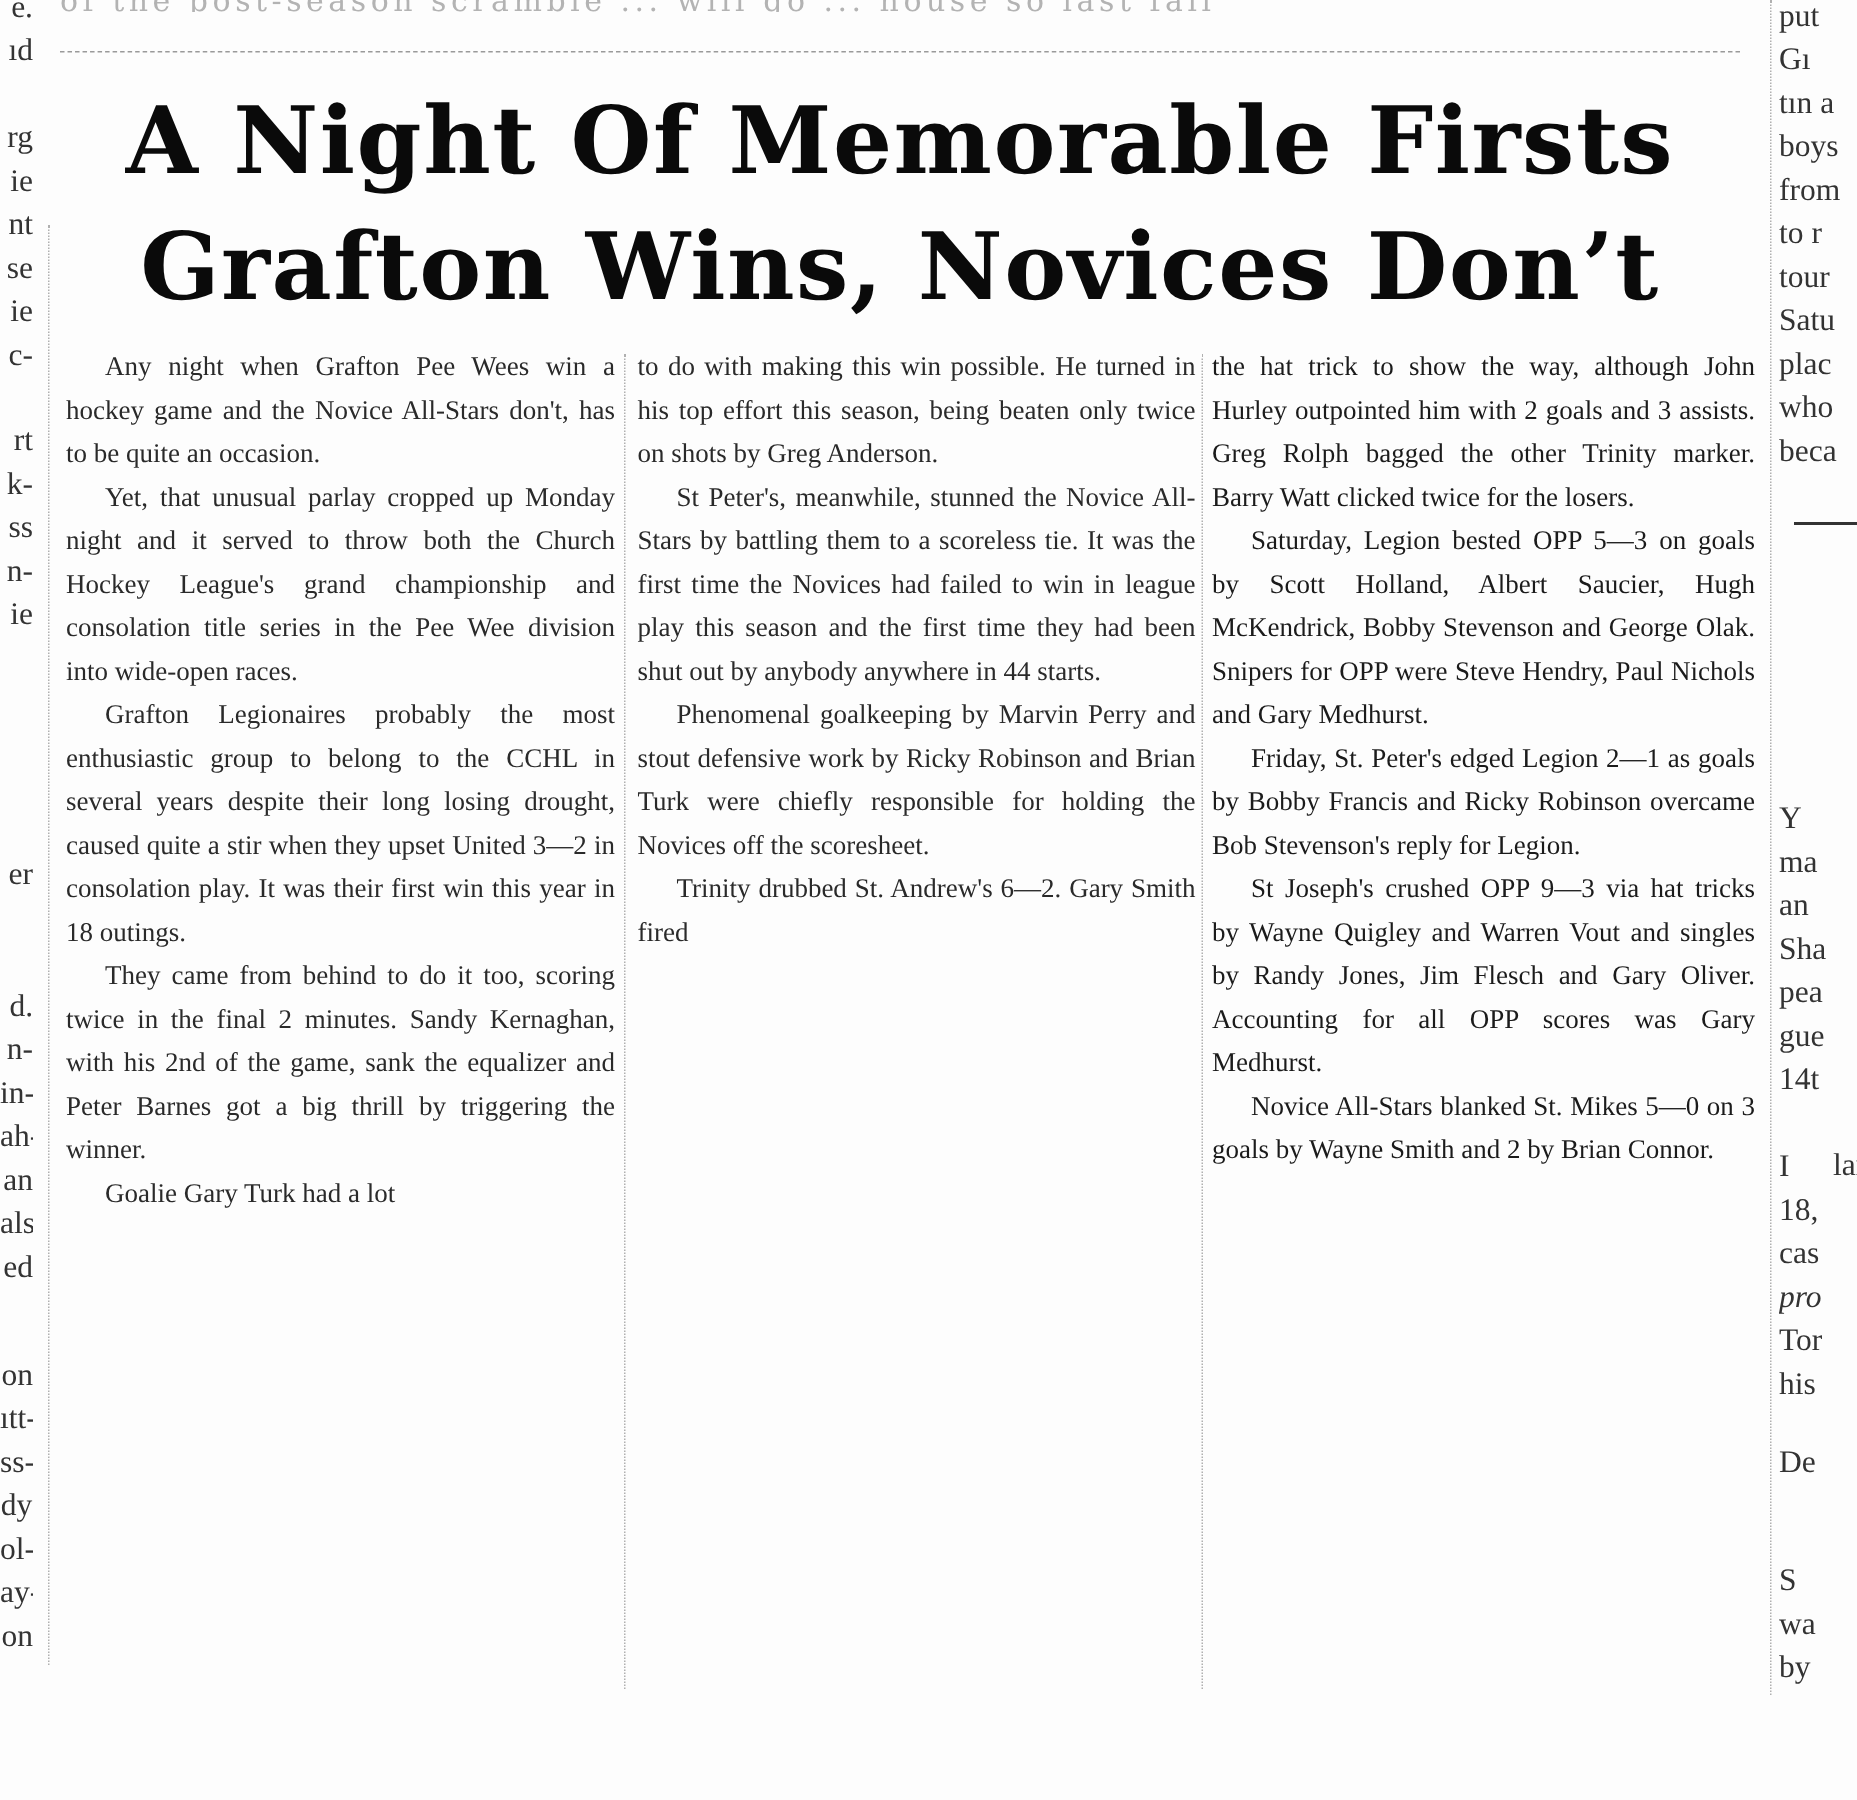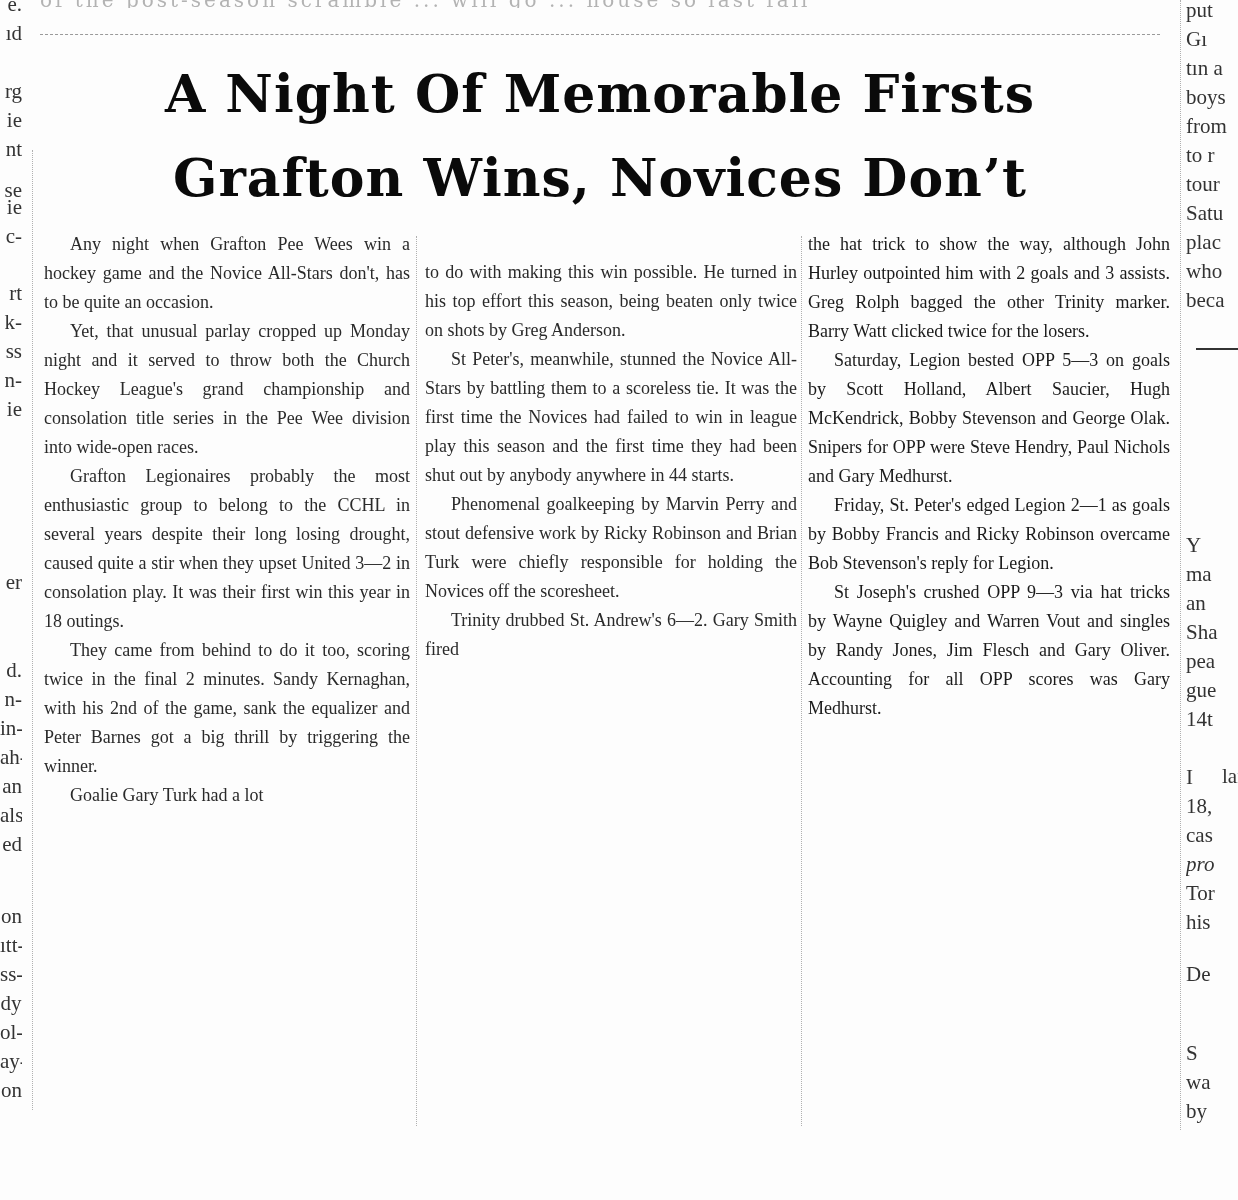--- a/index.html
+++ b/index.html
@@ -19,36 +19,36 @@
   .top-rule {
     position: absolute; left: 40px; top: 34px; width: 1120px; height: 0;
     border-top: 1px dashed #9a9a9a;
   }
 
   
   .headline {
     position: absolute; left: 40px; top: 52px; width: 1120px;
     text-align: center;
     font-family: "DejaVu Serif", serif; font-weight: 900;
-    font-size: 52px; line-height: 84px; letter-spacing: 1px;
+    font-size: 62px; line-height: 84px; letter-spacing: 1px;
     color: #0a0a0a;
   }
   .headline div { white-space: nowrap; }
 
   
   .col {
     position: absolute; top: 230px;
     font-family: Liberation Serif, serif;
     font-size: 18px; line-height: 29px; color: #2a2a2a;
     text-align: justify;
   }
   .col p { margin: 0; text-indent: 26px; }
   .col p.cont { text-indent: 0; }
   #col1 { left: 44px; width: 366px; }
-  #col2 { left: 425px; width: 372px; margin-top: 28px; }
+  #col2 { left: 425px; width: 372px; }
   #col3 { left: 808px; width: 362px; color: #1b1b1b; }
 
   .col-rule {
     position: absolute; width: 0; border-left: 1px dotted #b0b0b0;
   }
 
   
   .frag {
     position: absolute;
     font-family: "Liberation Serif", "DejaVu Serif", serif;
@@ -91,32 +91,33 @@
     <p>Trinity drubbed St. Andrew's 6—2. Gary Smith fired</p>
   </div>
 
   <div class="col-rule" style="left:801px; top:236px; height:890px;"></div>
 
   <div class="col" id="col3">
     <p class="cont">the hat trick to show the way, although John Hurley outpointed him with 2 goals and 3 assists. Greg Rolph bagged the other Trinity marker. Barry Watt clicked twice for the losers.</p>
     <p>Saturday, Legion bested OPP 5—3 on goals by Scott Holland, Albert Saucier, Hugh McKendrick, Bobby Stevenson and George Olak. Snipers for OPP were Steve Hendry, Paul Nichols and Gary Medhurst.</p>
     <p>Friday, St. Peter's edged Legion 2—1 as goals by Bobby Francis and Ricky Robinson overcame Bob Stevenson's reply for Legion.</p>
     <p>St Joseph's crushed OPP 9—3 via hat tricks by Wayne Quigley and Warren Vout and singles by Randy Jones, Jim Flesch and Gary Oliver. Accounting for all OPP scores was Gary Medhurst.</p>
+    <p>Novice All-Stars blanked St. Mikes 5—0 on 3 goals by Wayne Smith and 2 by Brian Connor.</p>
   </div>
 
   <div class="col-rule" style="left:1180px; top:0px; height:1130px;"></div>
   <div class="col-rule" style="left:32px; top:150px; height:960px;"></div>
 
   <div id="frag-left">
       <div class="frag frag-left" style="top: -10px;">e.</div>
       <div class="frag frag-left" style="top: 19px;">ıd</div>
       <div class="frag frag-left" style="top: 77px;">rg</div>
       <div class="frag frag-left" style="top: 106px;">ie</div>
       <div class="frag frag-left" style="top: 135px;">nt</div>
-      <div class="frag frag-left" style="top: 176px;">se</div>
+      <div class="frag frag-left" style="top: 164px;">se</div>
       <div class="frag frag-left" style="top: 193px;">ie</div>
       <div class="frag frag-left" style="top: 222px;">c-</div>
       <div class="frag frag-left" style="top: 279px;">rt</div>
       <div class="frag frag-left" style="top: 308px;">k-</div>
       <div class="frag frag-left" style="top: 337px;">ss</div>
       <div class="frag frag-left" style="top: 366px;">n-</div>
       <div class="frag frag-left" style="top: 395px;">ie</div>
       <div class="frag frag-left" style="top: 568px;">er</div>
       <div class="frag frag-left" style="top: 656px;">d.</div>
       <div class="frag frag-left" style="top: 685px;">n-</div>

